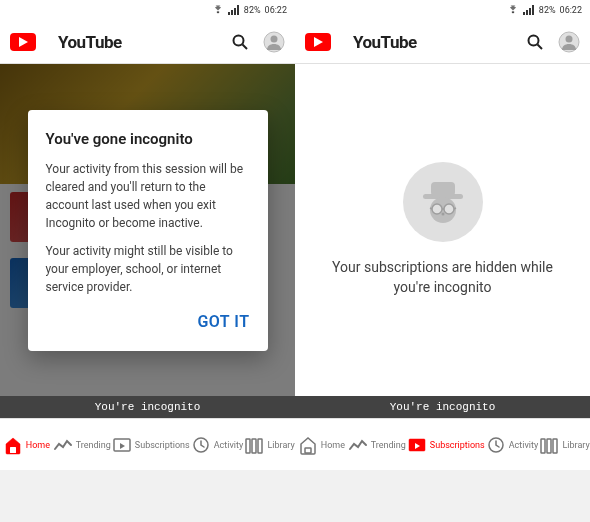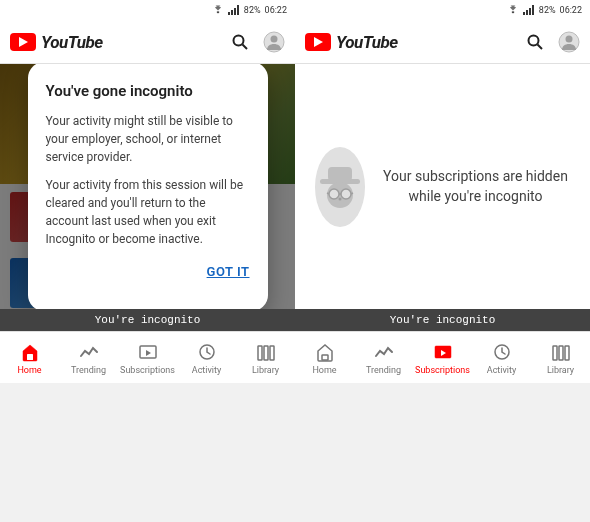--- a/index.html
+++ b/index.html
@@ -8,21 +8,21 @@
       height: 522px;
       display: flex;
       font-family: 'Roboto', Arial, sans-serif;
       overflow: hidden;
       background: #f1f1f1;
     }
 
     
     .phone {
       width: 295px;
-      height: 383px;
+      height: 470px;
       display: flex;
       flex-direction: column;
       background: #fff;
       position: relative;
       overflow: hidden;
     }
 
     
     .status-bar {
       height: 20px;
@@ -48,23 +48,22 @@
       background: #fff;
       display: flex;
       align-items: center;
       padding: 0 10px;
       flex-shrink: 0;
       border-bottom: 1px solid #e0e0e0;
     }
     .app-bar .logo {
       display: flex;
       align-items: center;
-      gap: 5px;
+      gap: 22px;
       flex: 1;
-      font-style: italic;
     }
     .logo-icon {
       width: 26px;
       height: 18px;
       background: #ff0000;
       border-radius: 4px;
       display: flex;
       align-items: center;
       justify-content: center;
     }
@@ -162,22 +161,22 @@
       position: absolute;
       top: 0; left: 0; right: 0; bottom: 0;
       background: rgba(0,0,0,0.5);
       display: flex;
       align-items: center;
       justify-content: center;
       z-index: 10;
     }
     .modal-box {
       background: #fff;
-      border-radius: 16px;
-      padding: 20px 18px 28px;
+      border-radius: 4px;
+      padding: 20px 18px 16px;
       width: 240px;
       box-shadow: 0 8px 24px rgba(0,0,0,0.3);
     }
     .modal-title {
       font-size: 15px;
       font-weight: 600;
       color: #212121;
       margin-bottom: 12px;
     }
     .modal-body {
@@ -187,27 +186,26 @@
       margin-bottom: 12px;
     }
     .modal-body p + p {
       margin-top: 10px;
     }
     .modal-actions {
       display: flex;
       justify-content: flex-end;
     }
     .modal-btn {
-      font-size: 13px;
+      font-size: 16px;
       font-weight: 600;
       color: #1565c0;
       letter-spacing: 0.5px;
       cursor: pointer;
       padding: 4px 0;
-      text-decoration: underline;
     }
 
     
     .incognito-bar {
       height: 22px;
       background: #424242;
       display: flex;
       align-items: center;
       justify-content: center;
       font-size: 11px;
@@ -221,21 +219,21 @@
       height: 52px;
       background: #fff;
       border-top: 1px solid #e0e0e0;
       display: flex;
       align-items: center;
       flex-shrink: 0;
     }
     .nav-item {
       flex: 1;
       display: flex;
-      flex-direction: column;
+      flex-direction: row;
       align-items: center;
       justify-content: center;
       gap: 2px;
       cursor: pointer;
       padding: 4px 0;
     }
     .nav-icon {
       width: 22px;
       height: 22px;
       display: flex;
@@ -250,21 +248,21 @@
 
     
     svg { display: block; }
 
     
     .phone-right .app-bar { background: #fff; }
     .phone-right .status-bar { background: #fff; }
     .phone-right .content {
       background: #fff;
       display: flex;
-      flex-direction: row;
+      flex-direction: column;
       align-items: center;
       justify-content: center;
       gap: 16px;
       padding: 20px;
     }
 
     .incognito-avatar {
       width: 80px;
       height: 80px;
       border-radius: 50%;
@@ -360,22 +358,22 @@
             <div class="thumb-sub"></div>
           </div>
         </div>
       </div>
     </div>
 
     <div class="modal-overlay">
       <div class="modal-box">
         <div class="modal-title">You've gone incognito</div>
         <div class="modal-body">
+          <p>Your activity from this session will be cleared and you'll return to the account last used when you exit Incognito or become inactive.</p>
           <p>Your activity might still be visible to your employer, school, or internet service provider.</p>
-          <p>Your activity from this session will be cleared and you'll return to the account last used when you exit Incognito or become inactive.</p>
         </div>
         <div class="modal-actions">
           <div class="modal-btn">GOT IT</div>
         </div>
       </div>
     </div>
   </div>
 
   <div class="incognito-bar">
     <span>You're incognito</span>

